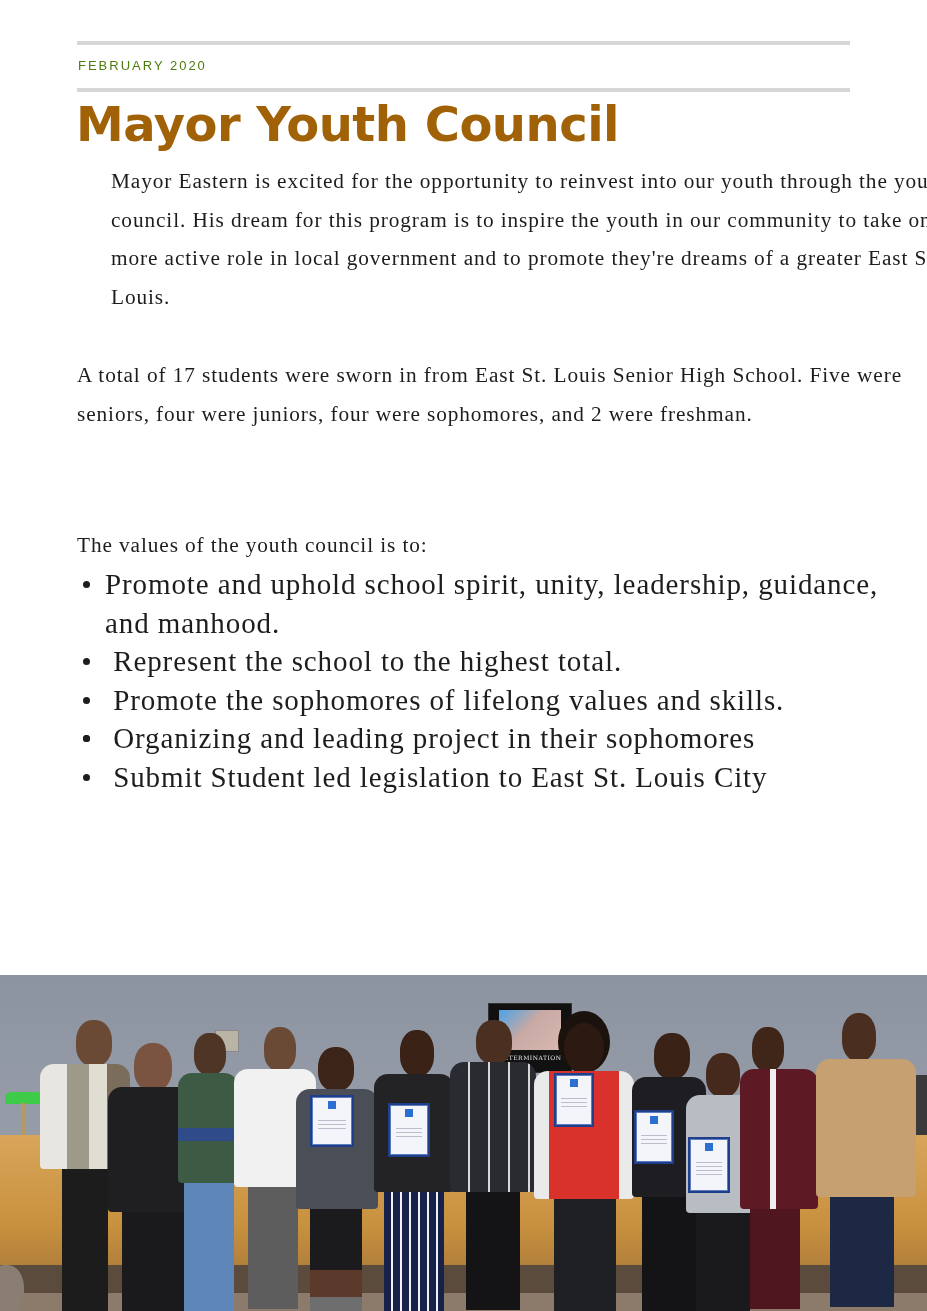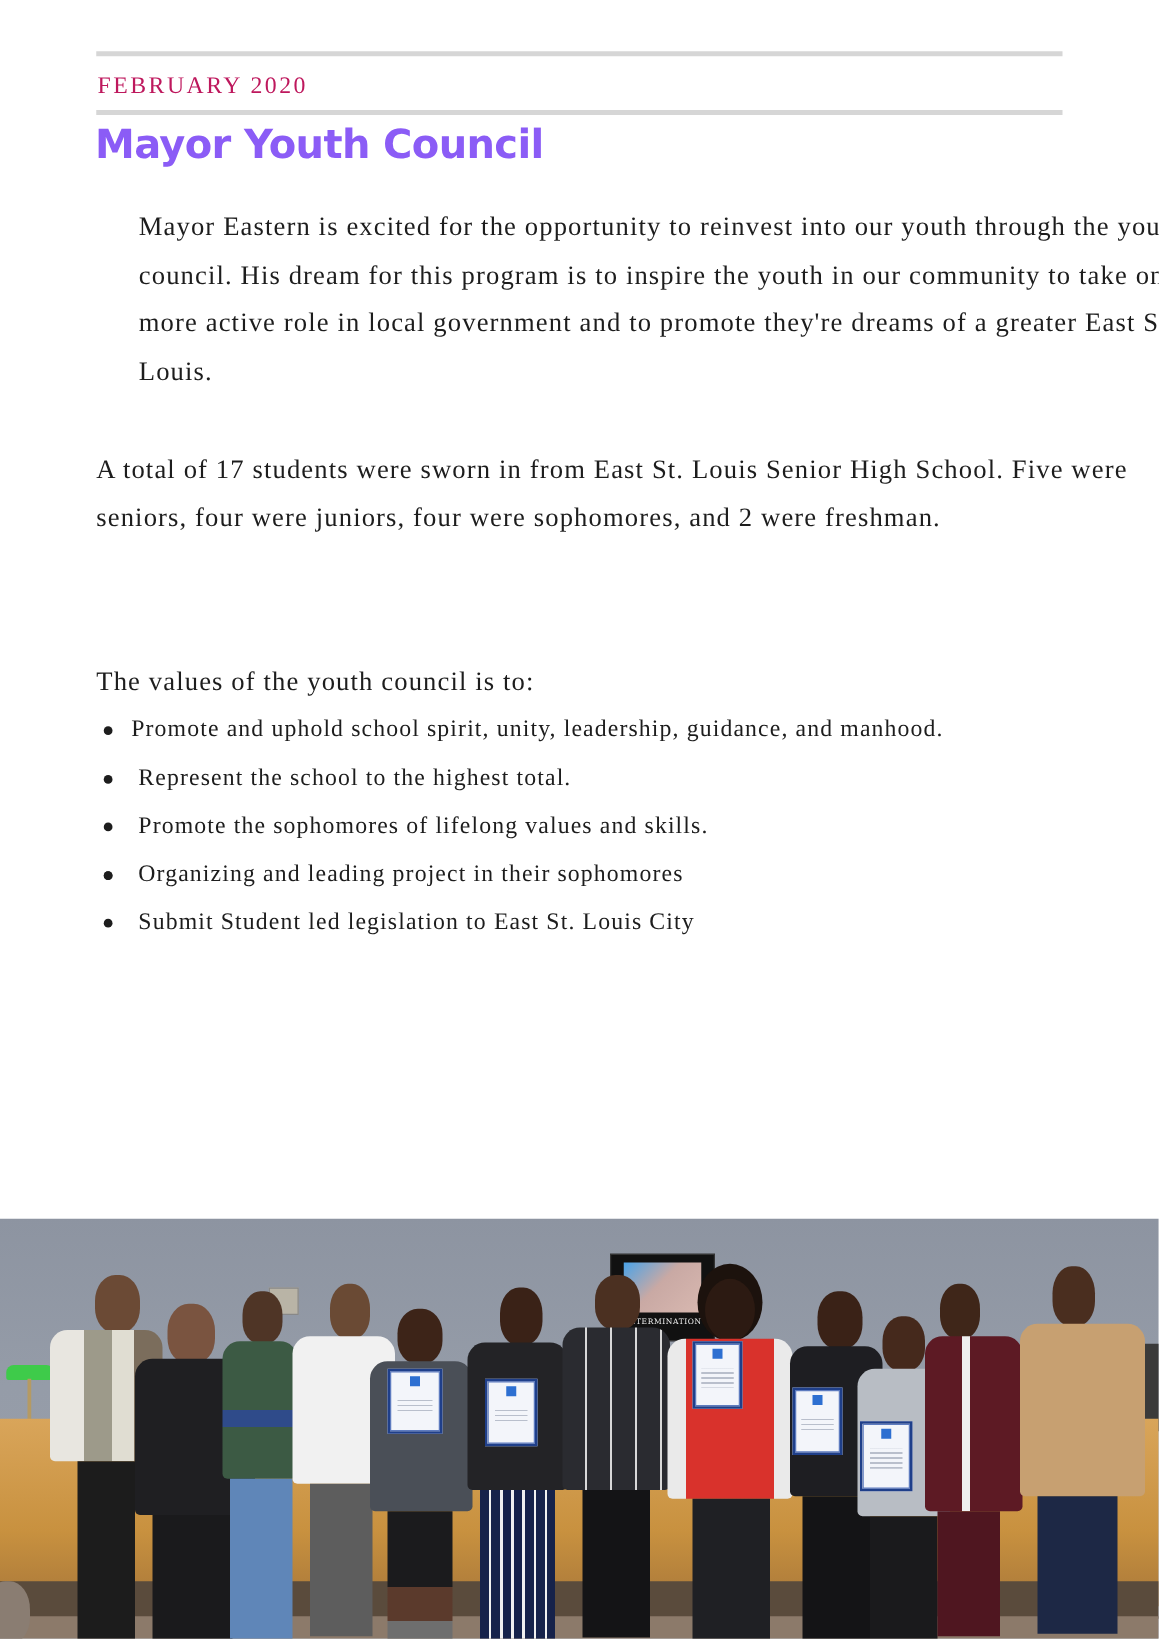--- a/index.html
+++ b/index.html
@@ -5,38 +5,38 @@
   html, body { margin: 0; padding: 0; }
   body {
     width: 927px; height: 1311px; background: #ffffff; position: relative; overflow: hidden;
     color: #1a1a1a;
   }
   .rule { position: absolute; left: 77px; width: 773px; height: 4px; background: #d6d6d6; }
   .rule.top { top: 41px; }
   .rule.bottom { top: 88px; }
   .dateline {
     position: absolute; left: 78px; top: 58px;
-    font-family: Liberation Serif, serif; font-size: 19px; letter-spacing: 2px; color: #be185d;
+    font-family: Liberation Sans, sans-serif; font-size: 13px; letter-spacing: 2px; color: #4d7c0f;
   }
   .title {
     position: absolute; left: 76px; top: 96px; margin: 0;
-    font-family: "DejaVu Sans", sans-serif; font-weight: bold; font-size: 32px;
-    letter-spacing: -0.5px; color: #8b5cf6;
+    font-family: "DejaVu Sans", sans-serif; font-weight: bold; font-size: 48px;
+    letter-spacing: -0.5px; color: #a16207;
   }
   .body-text {
     position: absolute; left: 77px; width: 840px;
     font-family: "Liberation Serif", serif; font-size: 21.3px; line-height: 38.6px;
     letter-spacing: 0.9px; color: #1d1d1d; margin: 0;
   }
   .p1 { top: 162px; margin-left: 34px; }
   .p2 { top: 356px; }
   .p3 { top: 526px; }
   ul.mission {
     position: absolute; left: 77px; top: 565px; width: 845px; margin: 0; padding: 0; list-style: none;
-    font-family: "Liberation Serif", serif; font-size: 19px; line-height: 38.6px;
+    font-family: "Liberation Serif", serif; font-size: 29px; line-height: 38.6px;
     letter-spacing: 0.9px; color: #1d1d1d;
   }
   ul.mission li { position: relative; padding-left: 28px; white-space: pre-wrap; }
   ul.mission li .bullet {
     position: absolute; left: 6px; top: 16px; width: 7px; height: 7px; border-radius: 50%; background: #1d1d1d;
   }
   
   .photo {
     position: absolute; left: 0; top: 975px; width: 927px; height: 336px; overflow: hidden;
     background: linear-gradient(#8d94a1 0%, #959ca8 40%, #9aa0ab 100%);

